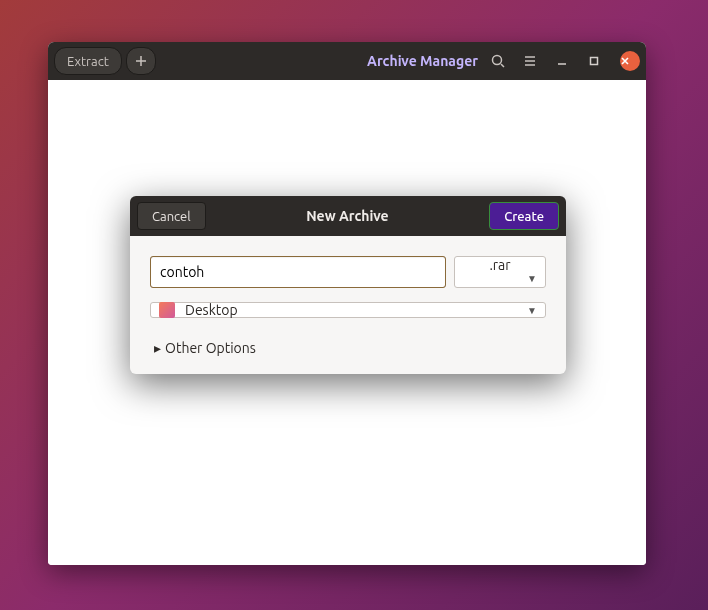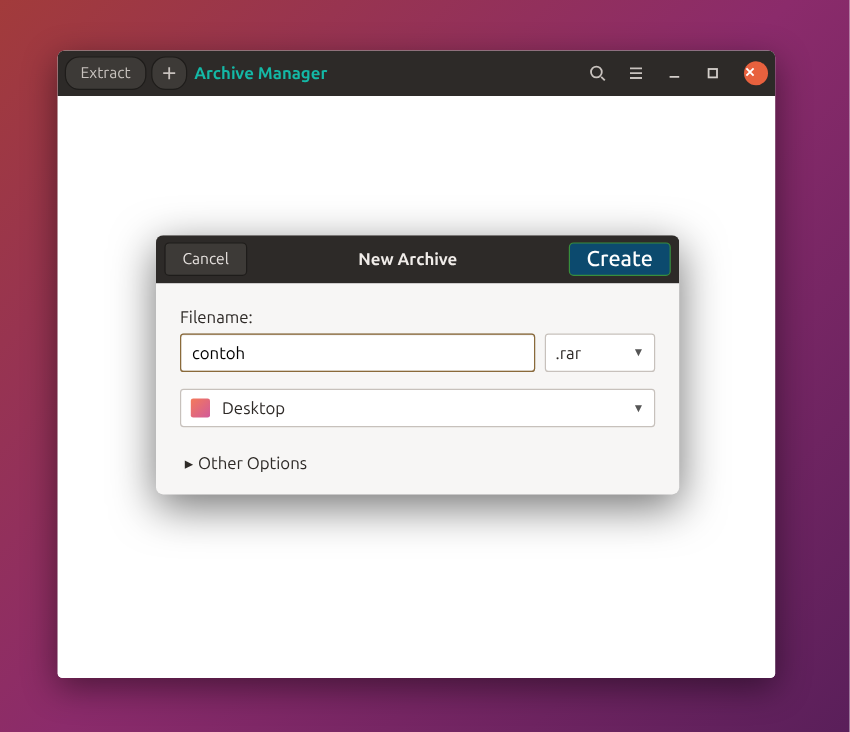--- a/index.html
+++ b/index.html
@@ -29,21 +29,21 @@
       background: #3d3a37;
       border: 1px solid #1e1c1a;
       border-radius: 12px;
       height: 28px;
       padding: 0 12px;
       display: flex; align-items: center; justify-content:center;
       color: #c8c2be;
       font-size: 13px;
       cursor: pointer;
     }
-    .hb-title { flex: 1; text-align: left; font-weight: 600; font-size: 14px; color: #14b8a6; }
+    .hb-title { flex: 1; text-align: right; font-weight: 600; font-size: 14px; color: #c4b5fd; }
     .hb-right { display:flex; align-items:center; gap:4px; }
     .hb-icon {
       width: 28px; height: 28px;
       display:flex; align-items:center; justify-content:center;
       color: #c8c2be;
       border-radius: 4px;
     }
     .hb-winbtn {
       width: 28px; height: 28px;
       display:flex; align-items:center; justify-content:center;
@@ -73,25 +73,25 @@
       background: #3d3a37;
       border: 1px solid #1e1c1a;
       border-radius: 4px;
       height: 28px;
       padding: 0 14px;
       color: #e6e1de; font-size: 13px;
       display:flex; align-items:center;
     }
     .dlg-title { flex:1; text-align:center; font-weight:700; font-size:14px; color:#f0ece9; }
     .dlg-create {
-      background: #0c4a6e;
+      background: #4c1d95;
       border: 1px solid #388e3c;
       border-radius: 4px;
       height: 28px; padding: 0 14px;
-      color: #fff; font-size: 18px; font-weight: 500;
+      color: #fff; font-size: 13px; font-weight: 500;
       display:flex; align-items:center;
     }
     .dlg-body { padding: 20px 20px 18px 20px; }
     .lbl { font-size: 14px; color: #2e2a27; margin-bottom: 6px; }
     .row { display:flex; gap:8px; margin-bottom: 14px; }
     .text-input {
       flex:1; height: 32px;
       border: 1px solid #c7c1bc;
       border-radius: 3px;
       background: #fff;
@@ -101,25 +101,25 @@
       outline-offset: -1px;
       box-shadow: inset 0 1px 1px rgba(0,0,0,0.05);
     }
     .ext-select {
       width: 92px; height: 32px;
       border: 1px solid #c7c1bc;
       border-radius: 3px;
       background: #fff;
       display:flex; align-items:center;
       padding: 0 8px; font-size: 14px;
-      color: #2e2a27; position: relative;
+      color: #2e2a27; position: relative; flex-direction: column;
     }
     .chev { margin-left:auto; font-size:10px; color:#555; }
     .location-select {
-      height: 32px;
+      height: 16px;
       border: 1px solid #c7c1bc;
       border-radius: 3px;
       background: #fff;
       display:flex; align-items:center;
       padding: 0 8px; font-size: 14px;
       color: #2e2a27;
     }
     .folder-ico {
       width: 16px; height: 16px;
       background: linear-gradient(135deg, #f47a5a, #d15a9a);
@@ -179,21 +179,20 @@
   <div class="content-area"></div>
 </div>
 
 <div class="dialog">
   <div class="dlg-header">
     <button class="dlg-btn">Cancel</button>
     <div class="dlg-title">New Archive</div>
     <button class="dlg-create">Create</button>
   </div>
   <div class="dlg-body">
-    <div class="lbl">Filename:</div>
     <div class="row">
       <input class="text-input" type="text" value="contoh" style="">
       <div class="ext-select">
         <span>.rar</span>
         <span class="chev">▼</span>
       </div>
     </div>
     <div class="location-select">
       <span class="folder-ico"></span>
       <span>Desktop</span>

